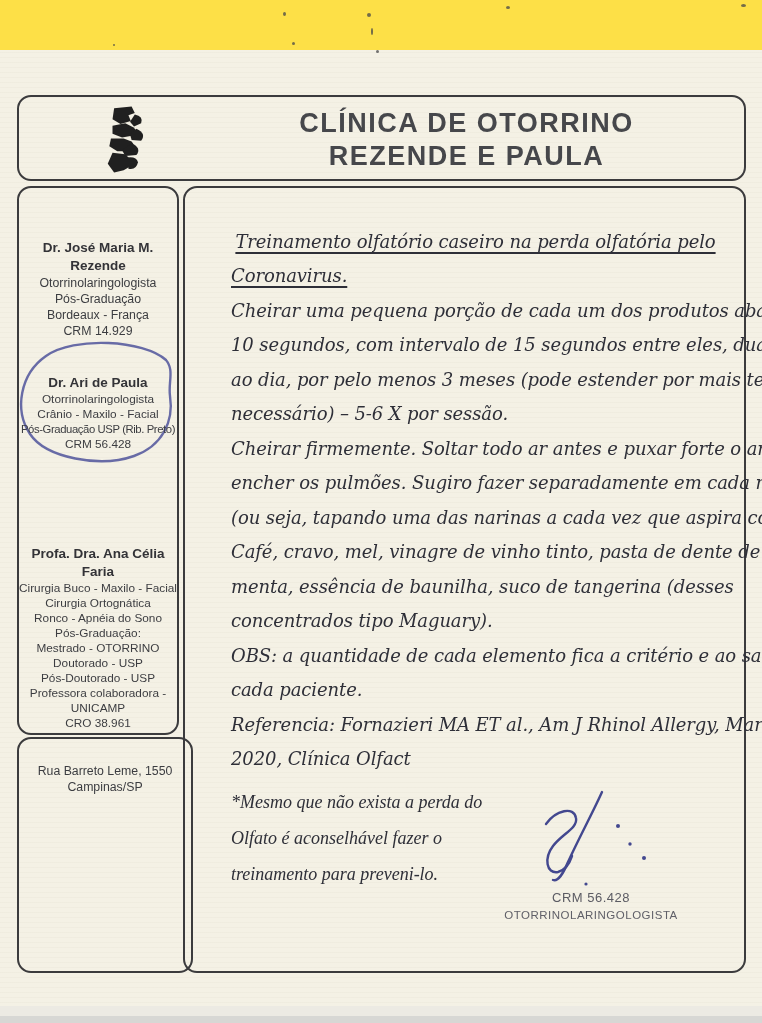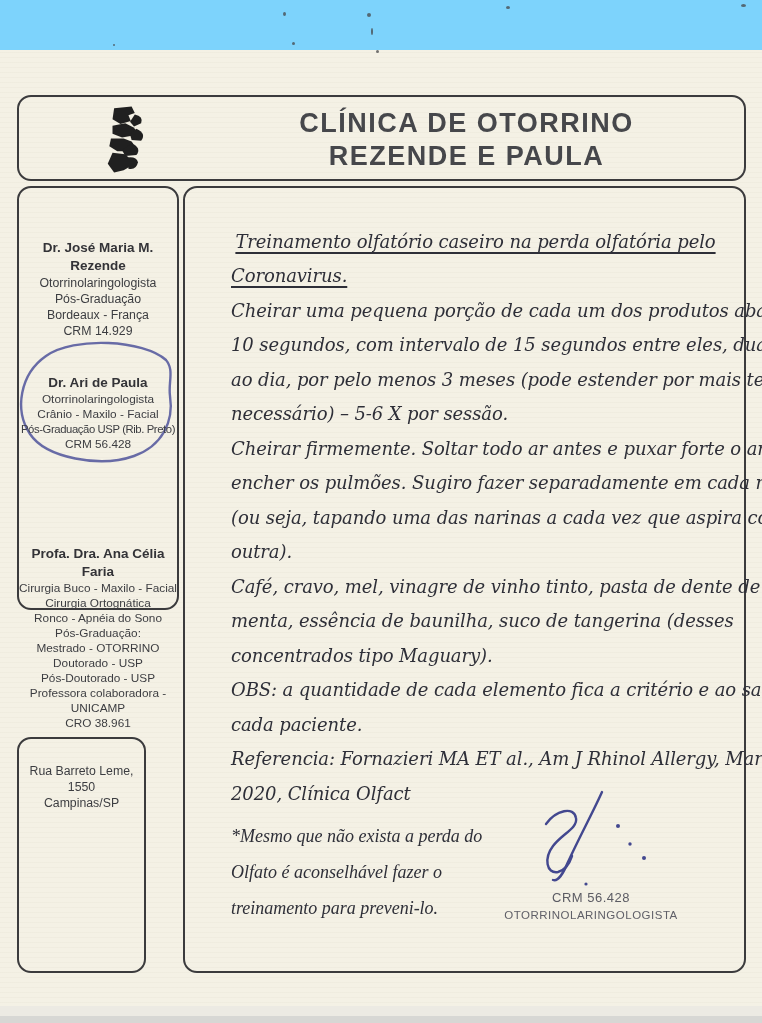--- a/index.html
+++ b/index.html
@@ -1,38 +1,38 @@
 <!DOCTYPE html>
 <html><head>
 <meta charset="utf-8">
 <style>
   * { margin:0; padding:0; box-sizing:border-box; }
   body { width:762px; height:1023px; font-family:"Liberation Sans", sans-serif; }
 
   .scan {
     position:relative; width:762px; height:1023px; overflow:hidden;
-    background:#7dd3fc;
+    background:#fde047;
   }
   .paper {
     position:absolute; left:0; top:50px; width:762px; height:958px;
     background:
       repeating-linear-gradient(0deg, rgba(120,110,80,0.035) 0 1px, transparent 1px 5px),
       #f4f1e5;
   }
   .edge-strip-1 { position:absolute; left:0; top:1006px; width:762px; height:10px; background:#eceae3; }
   .edge-strip-2 { position:absolute; left:0; top:1016px; width:762px; height:7px; background:#d7d7d4; }
 
   .speck { position:absolute; background:rgba(70,70,72,0.75); border-radius:50%; }
 
   .box {
     position:absolute; border:2px solid #3b3b3d; border-radius:14px;
   }
   #header-box { left:17px; top:95px; width:729px; height:86px; }
-  #sidebar-box1 { left:17px; top:186px; width:162px; height:424px; }
-  #sidebar-box2 { left:17px; top:737px; width:129px; height:236px; }
+  #sidebar-box1 { left:17px; top:186px; width:162px; height:549px; }
+  #sidebar-box2 { left:17px; top:737px; width:176px; height:236px; }
   #main-box { left:183px; top:186px; width:563px; height:787px; padding:36px 24px 0 46px; }
 
   
   .logo { position:absolute; left:62px; top:8px; width:106px; height:70px; }
   .clinic-title {
     margin-left:170px; text-align:center; padding-top:10px;
     font-weight:bold; font-size:27px; line-height:33px; letter-spacing:1.5px;
     color:#46474b;
   }
 
@@ -152,21 +152,20 @@
     <div class="dline center underlined">Treinamento olfatório caseiro na perda olfatória pelo</div>
     <div class="dline underlined">Coronavirus.</div>
 
     <div class="dline">Cheirar uma pequena porção de cada um dos produtos abaixo por</div>
     <div class="dline">10 segundos, com intervalo de 15 segundos entre eles, duas vezes</div>
     <div class="dline">ao dia, por pelo menos 3 meses (pode estender por mais tempo, se</div>
     <div class="dline">necessário) – 5-6 X por sessão.</div>
     <div class="dline">Cheirar firmemente. Soltar todo ar antes e puxar forte o ar até</div>
     <div class="dline">encher os pulmões. Sugiro fazer separadamente em cada narina</div>
     <div class="dline">(ou seja, tapando uma das narinas a cada vez que aspira com a</div>
-    <div class="dline">outra).</div>
     <div class="dline">Café, cravo, mel, vinagre de vinho tinto, pasta de dente de</div>
     <div class="dline">menta, essência de baunilha, suco de tangerina (desses</div>
     <div class="dline">concentrados tipo Maguary).</div>
     <div class="dline">OBS: a quantidade de cada elemento fica a critério e ao sabor de</div>
     <div class="dline">cada paciente.</div>
     <div class="dline">Referencia: Fornazieri MA ET al., Am J Rhinol Allergy, Mar</div>
     <div class="dline">2020, Clínica Olfact</div>
 
     <div class="footnote">
       <div class="fline">*Mesmo que não exista a perda do</div>

